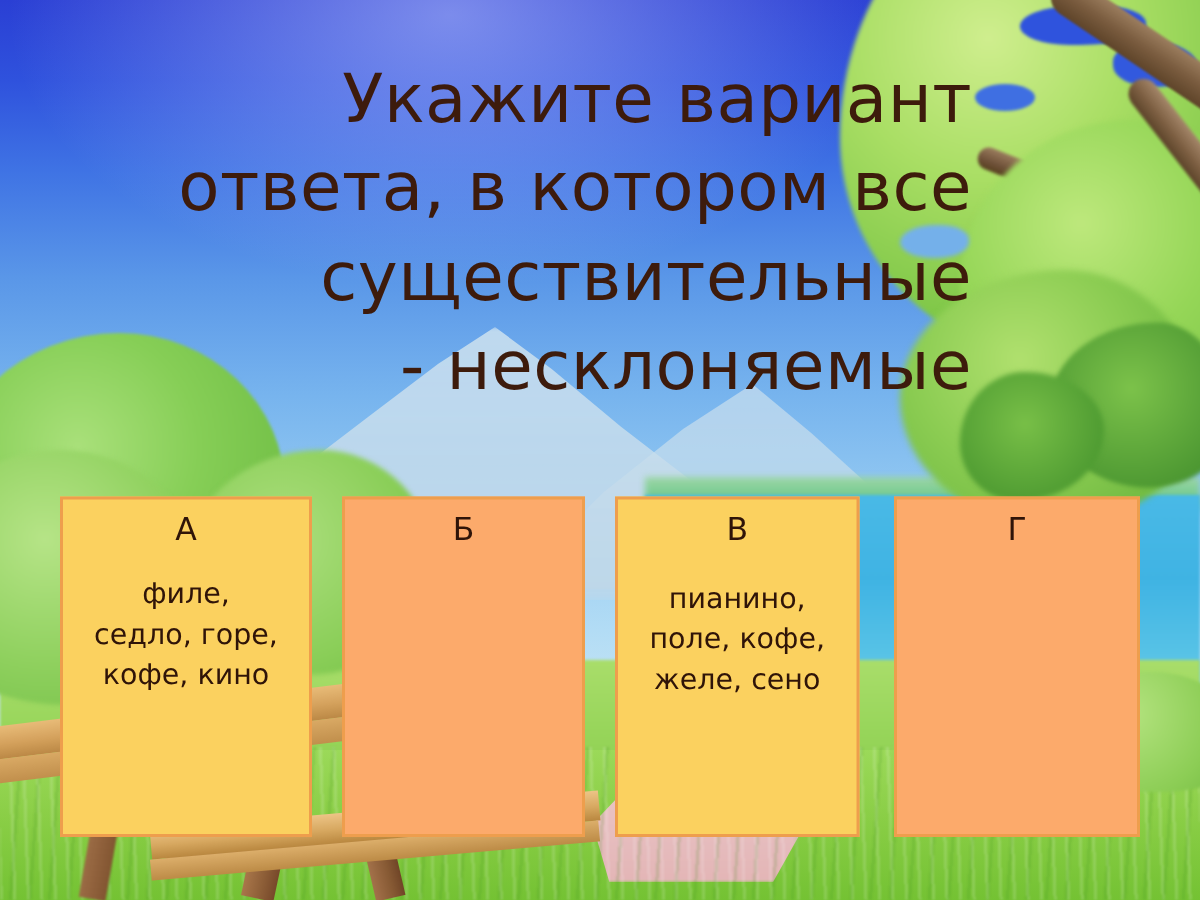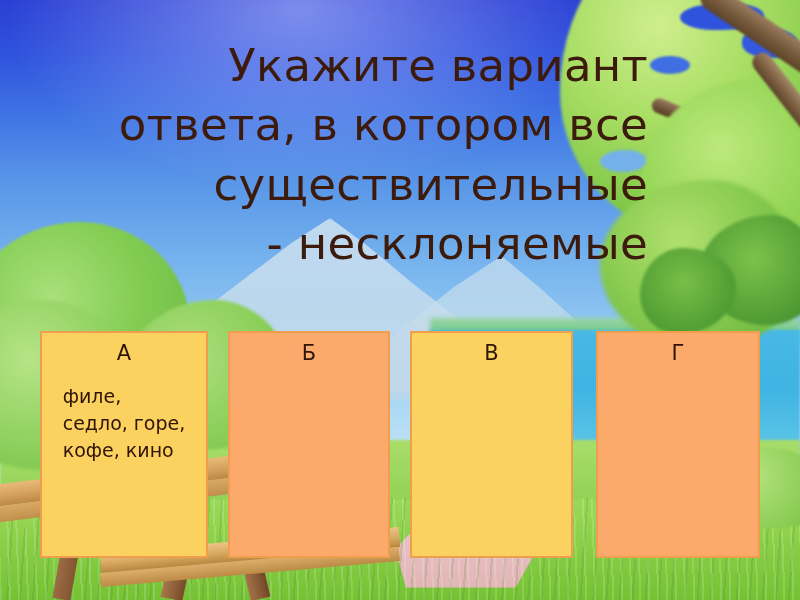--- a/index.html
+++ b/index.html
@@ -357,21 +357,21 @@
     color: #2f1408;
     font-weight: 400;
     line-height: 1.2;
     margin-bottom: 4px;
   }
 
   .card-body {
     font-size: 19px;
     line-height: 1.42;
     color: #2f1408;
-    text-align: left;
+    text-align: center;
     white-space: pre-line;
     padding: 0 6px;
   }
 
   .card-a { left: 40px;  width: 168px; background: #fbd15f; }
   .card-b { left: 228px; width: 162px; background: #fcaa6b; }
   .card-c { left: 410px; width: 163px; background: #fbd15f; }
   .card-d { left: 596px; width: 164px; background: #fcaa6b; }
 
   .card-a .card-body { padding-top: 13px; }
@@ -438,20 +438,23 @@
 седло, горе,
 кофе, кино</div>
     </div>
 
     <div class="card card-b">
       <div class="card-letter">Б</div>
     </div>
 
     <div class="card card-c">
       <div class="card-letter">В</div>
+      <div class="card-body">пианино,
+поле, кофе,
+желе, сено</div>
     </div>
 
     <div class="card card-d">
       <div class="card-letter">Г</div>
     </div>
 
   </div>
 
 </div>
 

